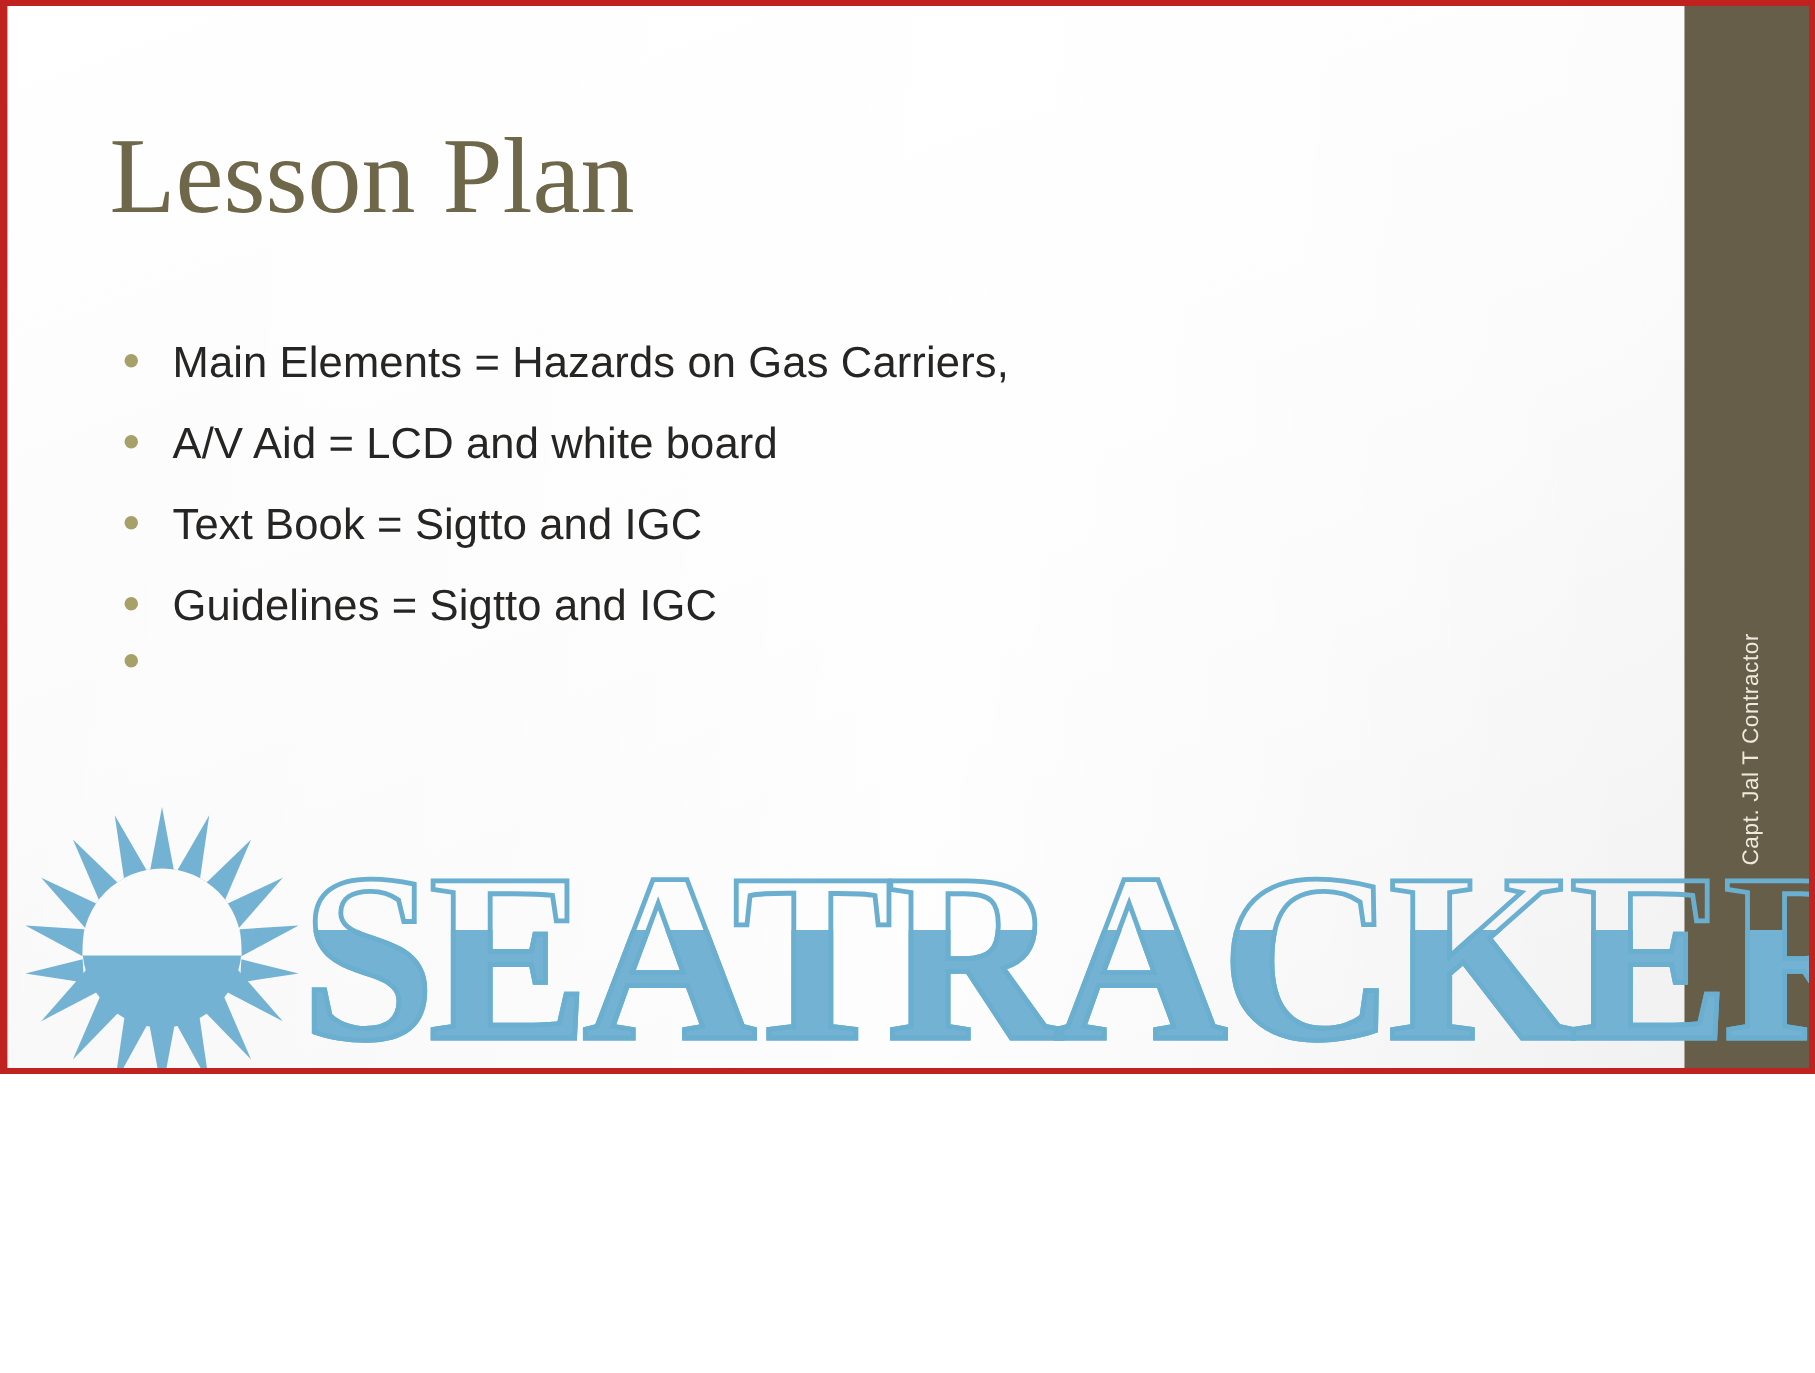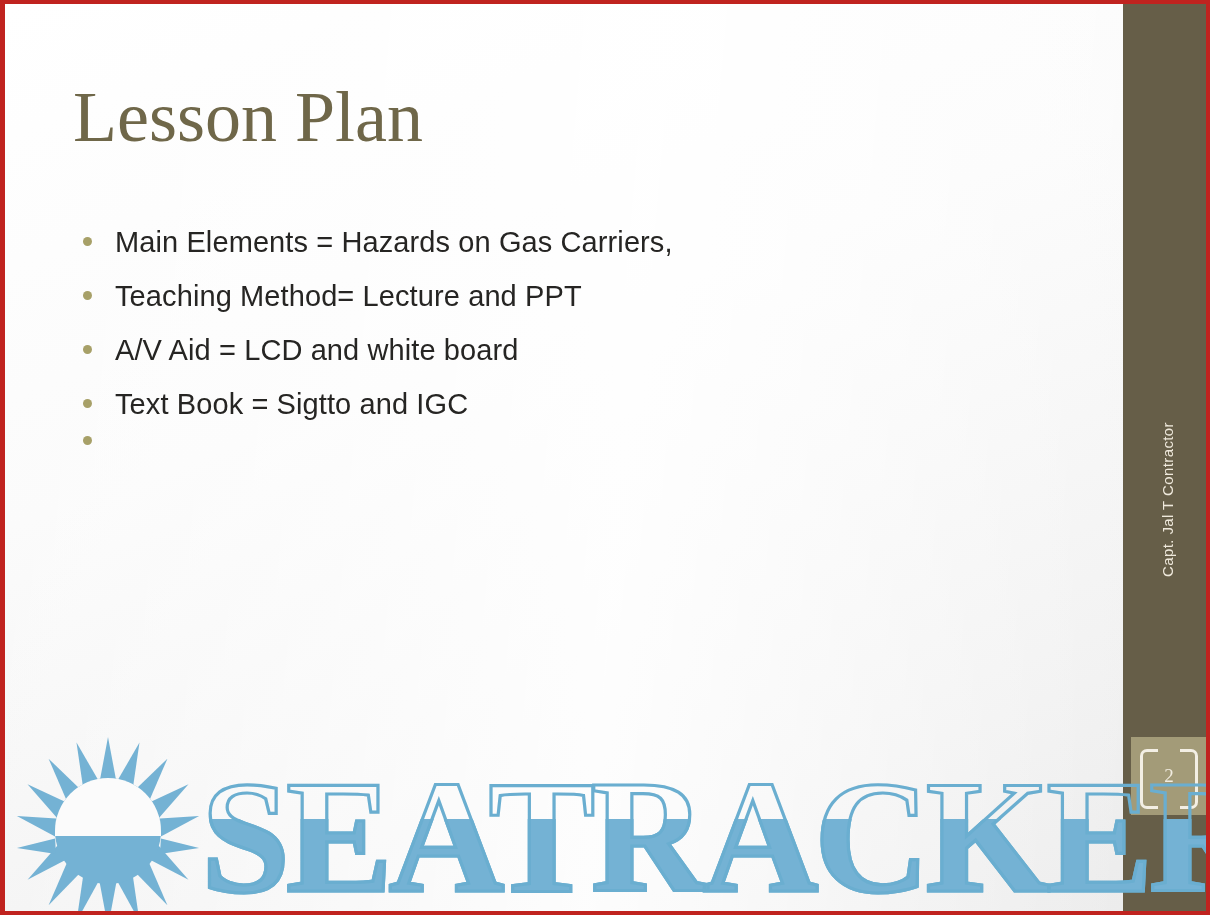--- a/index.html
+++ b/index.html
@@ -3,21 +3,21 @@
 <meta charset="utf-8">
 <style>
   html, body {
     margin: 0;
     padding: 0;
     background: #ffffff;
   }
   #slide-root {
     position: relative;
     width: 1210px;
-    height: 915px;
+    height: 716px;
     overflow: hidden;
     box-sizing: border-box;
     border-left: 5px solid #c0231f;
     border-top: 4px solid #c0231f;
     border-bottom: 4px solid #c0231f;
     border-right: 4px solid #c0231f;
     background: #e5e5e5;
     font-family: "Liberation Sans", sans-serif;
   }
 
@@ -160,35 +160,35 @@
 
   <div class="slide-title">Lesson Plan</div>
 
   <div class="bullet-list">
 
     <div class="bullet-item">
       <span class="bullet-dot"></span>
       <span class="bullet-text">Main Elements = Hazards on Gas Carriers,</span>
     </div>
 
-    <div class="bullet-item">
-      <span class="bullet-dot"></span>
-      <span class="bullet-text">Teaching Method= Lecture and PPT</span>
-    </div>
 
     <div class="bullet-item">
       <span class="bullet-dot"></span>
       <span class="bullet-text">A/V Aid = LCD and white board</span>
     </div>
 
     <div class="bullet-item">
       <span class="bullet-dot"></span>
       <span class="bullet-text">Text Book = Sigtto and IGC</span>
     </div>
 
+    <div class="bullet-item">
+      <span class="bullet-dot"></span>
+      <span class="bullet-text">Guidelines = Sigtto and IGC</span>
+    </div>
 
     <div class="bullet-item">
       <span class="bullet-dot"></span>
     </div>
 
   </div>
 
   <div class="sidebar">
     <div class="sidebar-author">
       <span>Capt. Jal T Contractor</span>

